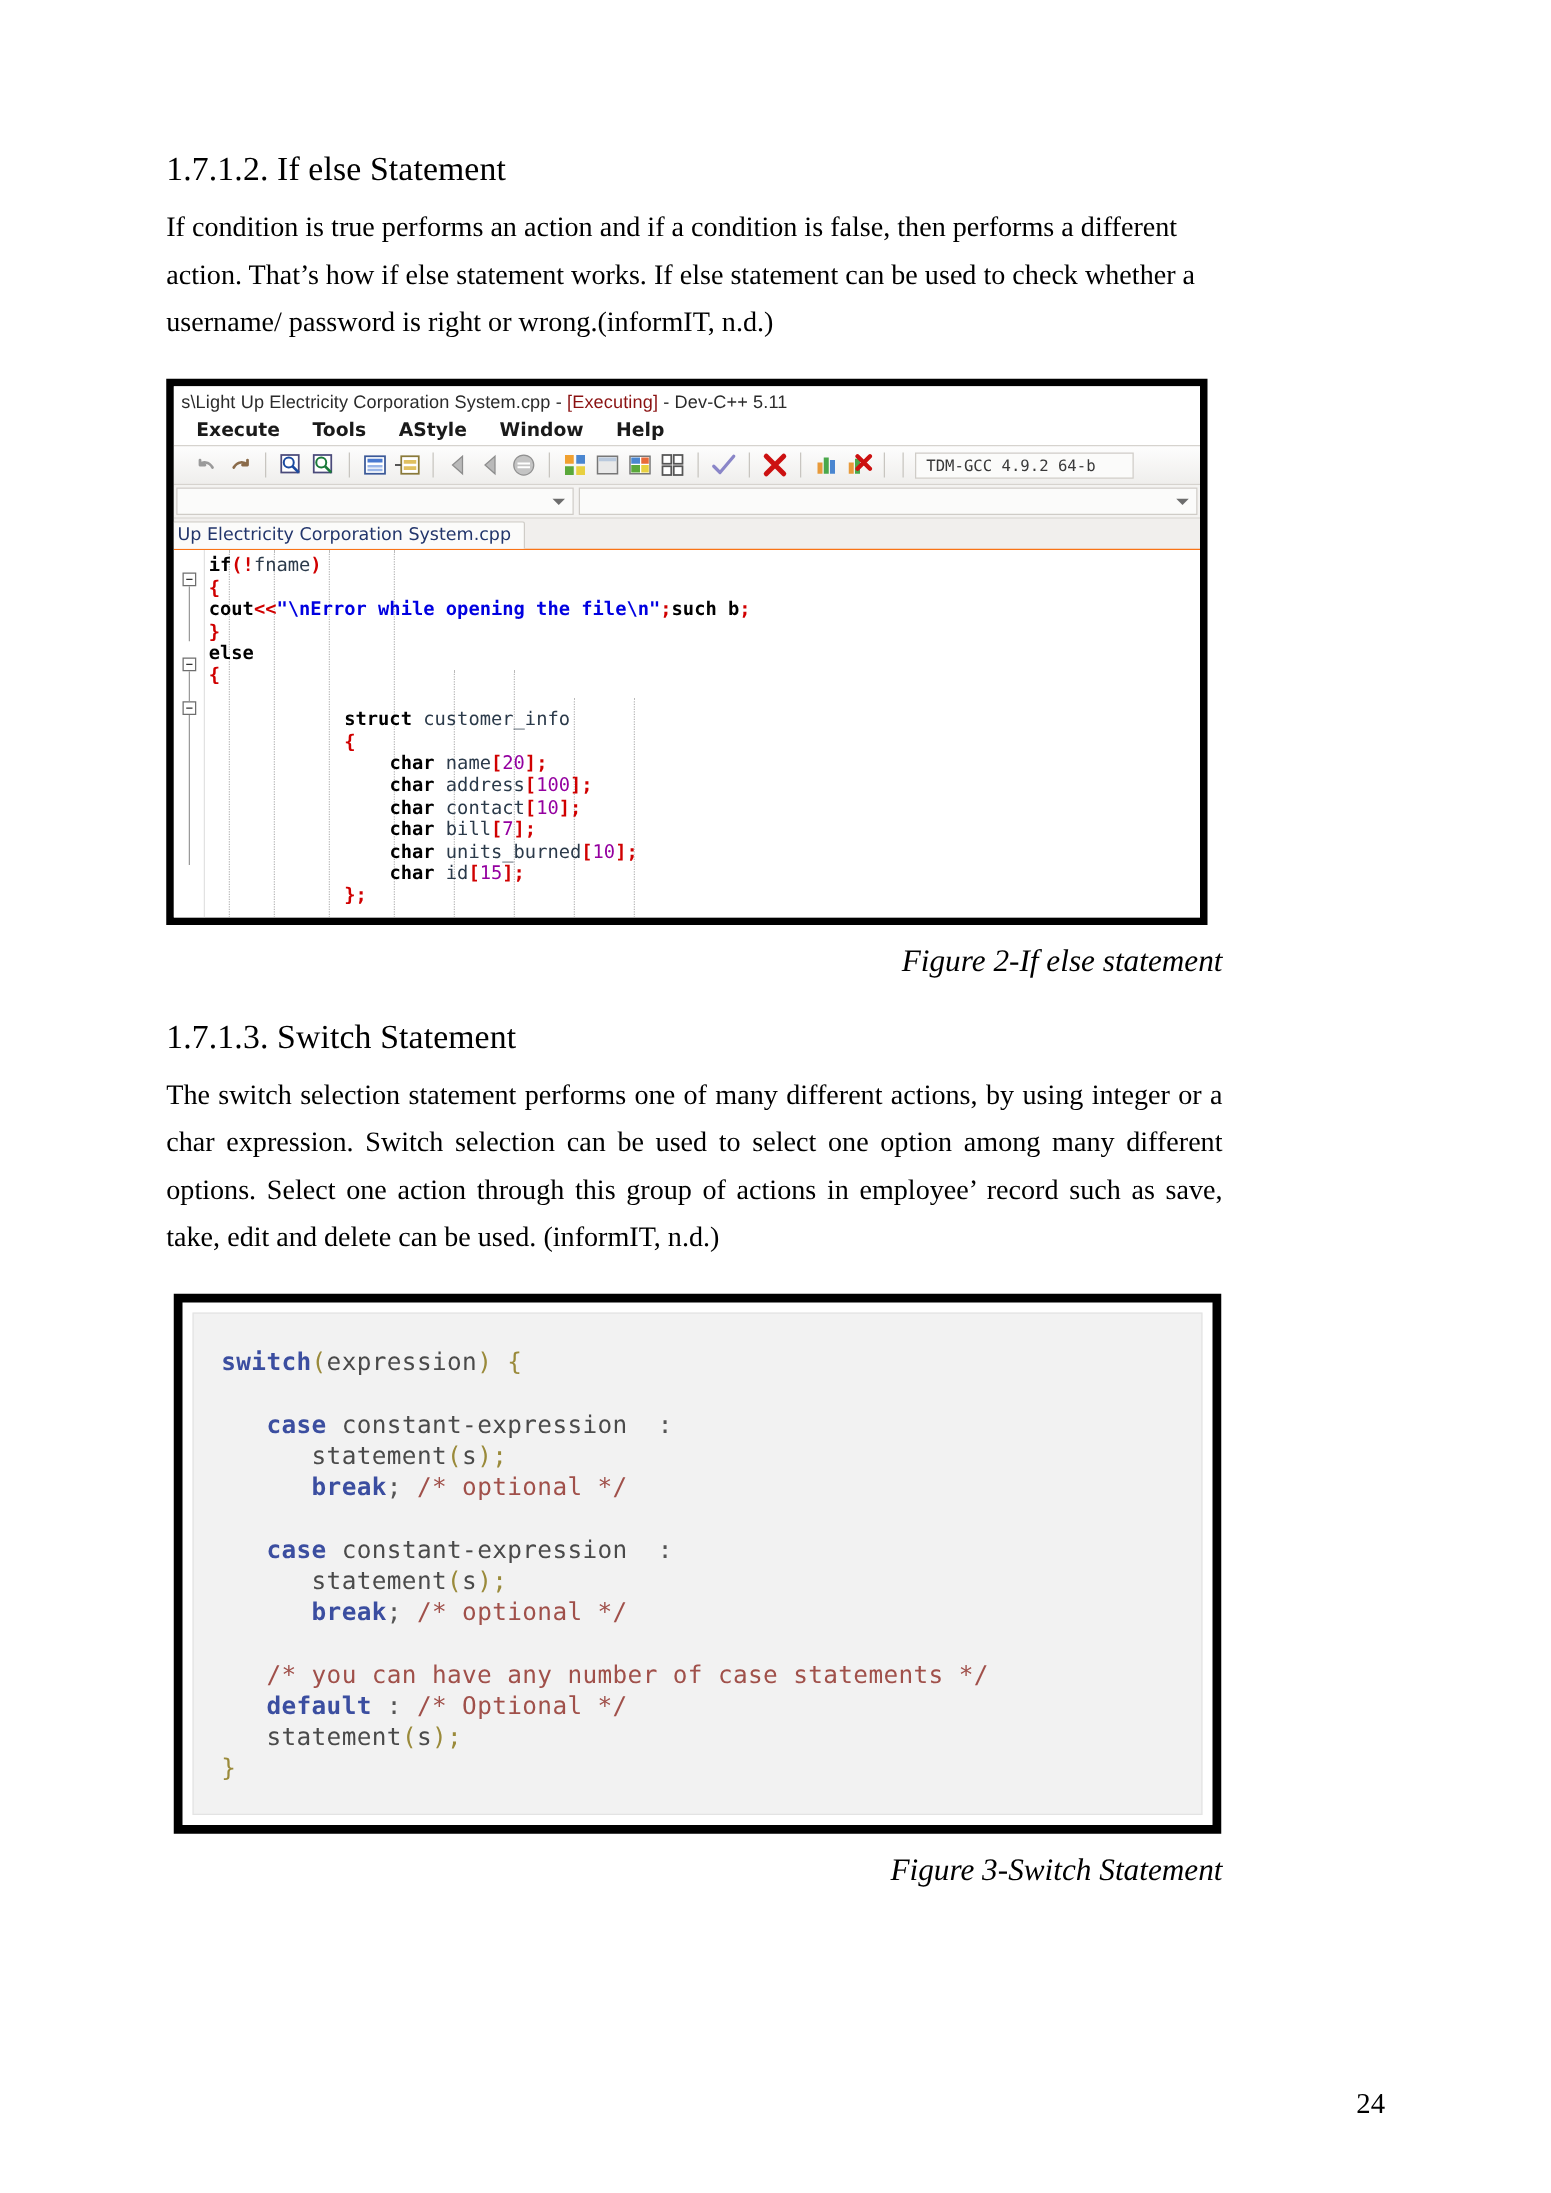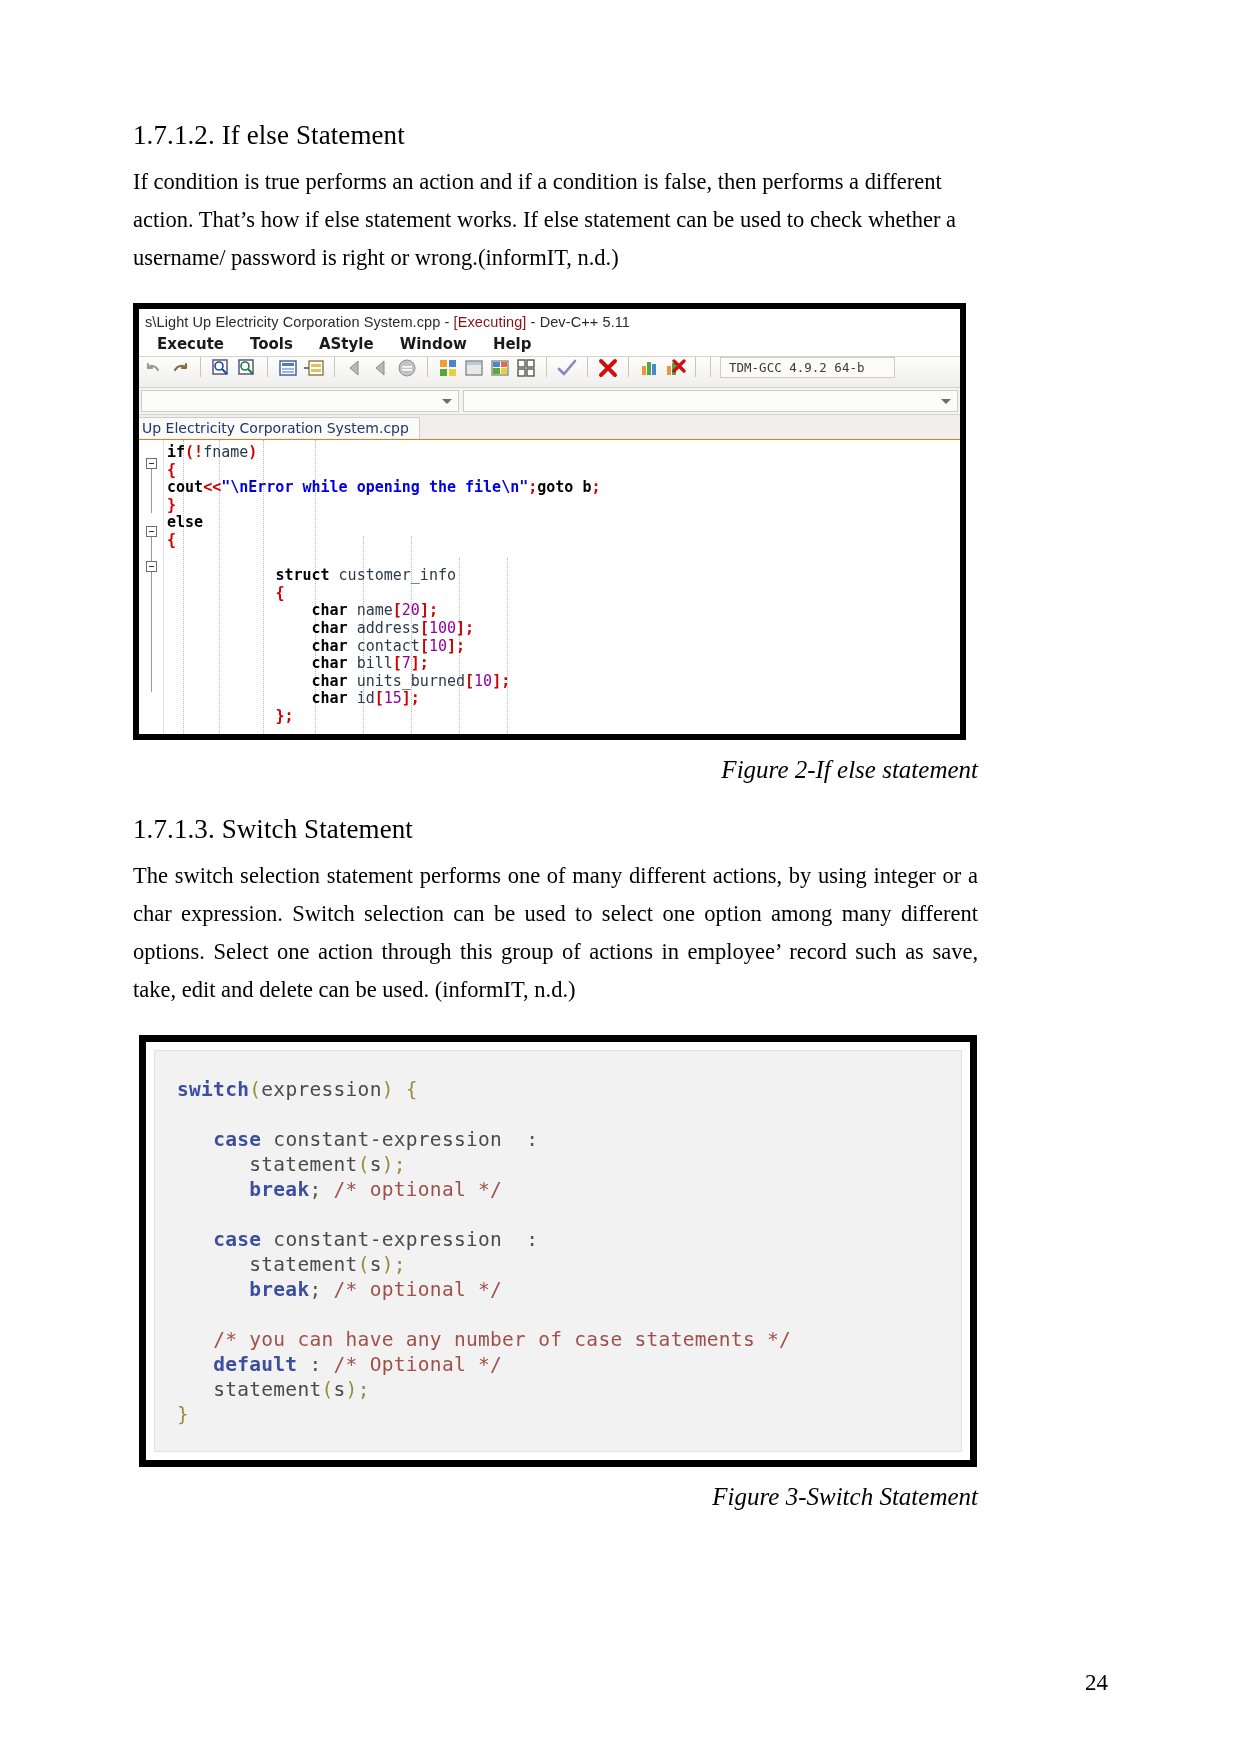--- a/index.html
+++ b/index.html
@@ -84,22 +84,23 @@
     gap: 26px;
     padding: 2px 0 3px 18px;
     font-size: 15px;
     color: #1a1a1a;
     white-space: nowrap;
     font-weight: bold;
   }
   .ide-menu span { cursor: default; }
   .ide-toolbar {
     display: flex;
+    align-items: center;
     height: 30px;
-    padding: 0 4px;
+    padding: 0 16px;
     border-top: 1px solid #d6d3ce;
     border-bottom: 1px solid #d6d3ce;
     background: linear-gradient(#fdfdfd,#efeeec);
     gap: 4px;
     overflow: hidden;
   }
   .tb-sep {
     width: 1px; height: 20px;
     background: #c8c5c0;
     margin: 0 5px;
@@ -432,21 +433,21 @@
             <div class="iguide" style="left:80px"></div>
             <div class="iguide" style="left:124px"></div>
             <div class="iguide" style="left:176px"></div>
             <div class="iguide" style="left:224px;top:96px"></div>
             <div class="iguide" style="left:272px;top:96px"></div>
             <div class="iguide" style="left:320px;top:118px"></div>
             <div class="iguide" style="left:368px;top:118px"></div>
           </div>
           <div class="code"><span class="kwb">if</span><span class="pn">(</span><span class="br">!</span><span class="id">fname</span><span class="pn">)</span>
 <span class="pn">{</span>
-<span class="kwb">cout</span><span class="pn">&lt;&lt;</span><span class="str">"\nError while opening the file\n"</span><span class="pn">;</span><span class="kwb">goto</span> <span class="kwb">b</span><span class="pn">;</span>
+<span class="kwb">cout</span><span class="pn">&lt;&lt;</span><span class="str">"\nError while opening the file\n"</span><span class="pn">;</span><span class="kwb">such</span> <span class="kwb">b</span><span class="pn">;</span>
 <span class="pn">}</span>
 <span class="kwb">else</span>
 <span class="pn">{</span>
 
             <span class="kwb">struct</span> <span class="id">customer_info</span>
             <span class="pn">{</span>
                 <span class="kwb">char</span> <span class="id">name</span><span class="pn">[</span><span class="num">20</span><span class="pn">];</span>
                 <span class="kwb">char</span> <span class="id">address</span><span class="pn">[</span><span class="num">100</span><span class="pn">];</span>
                 <span class="kwb">char</span> <span class="id">contact</span><span class="pn">[</span><span class="num">10</span><span class="pn">];</span>
                 <span class="kwb">char</span> <span class="id">bill</span><span class="pn">[</span><span class="num">7</span><span class="pn">];</span>

